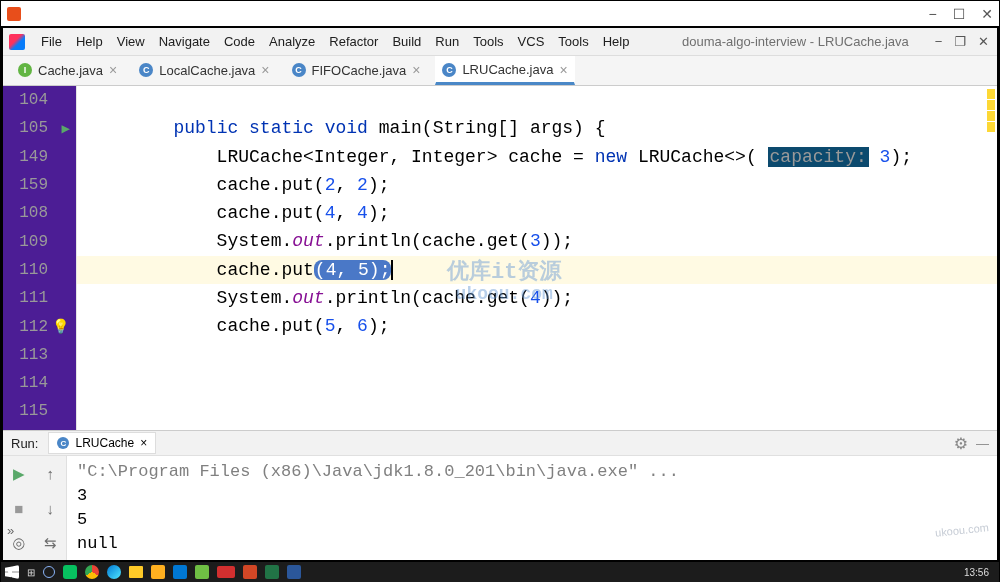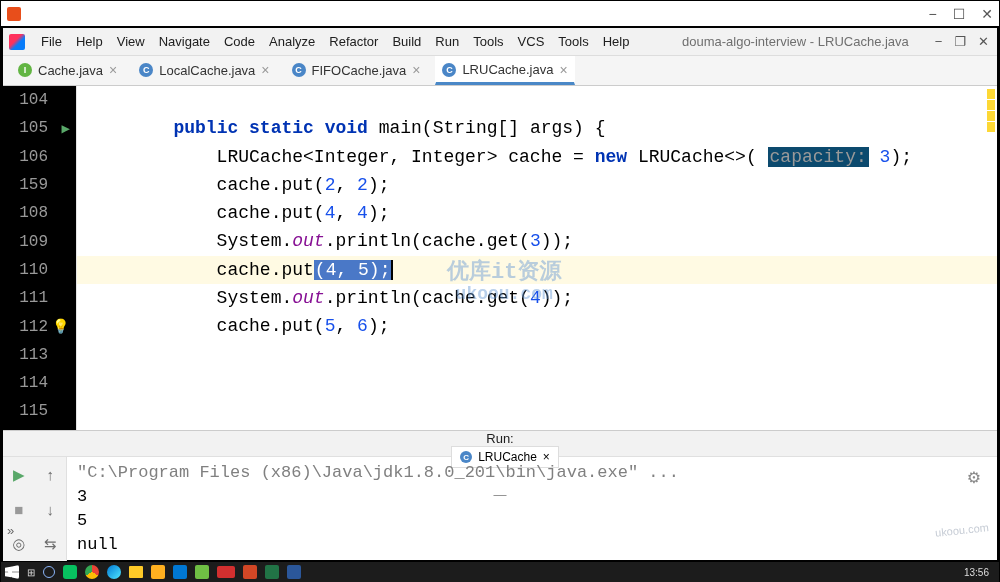--- a/index.html
+++ b/index.html
@@ -26,41 +26,41 @@
     .tabs { height: 30px; background: #f5f5f5; display: flex; align-items: stretch; border-bottom: 1px solid #ccc; padding-left: 8px; gap: 8px; }
     .tab { display: flex; align-items: center; padding: 0 6px; gap: 6px; border: 1px solid transparent; border-bottom: 2px solid transparent; font-size: 13px; color: #333; cursor: pointer; }
     .tab.active { border-bottom: 3px solid #4a88c7; background: #fff; }
     .type-icon { width: 14px; height: 14px; border-radius: 50%; font-size: 9px; color: #fff; display: flex; align-items: center; justify-content: center; font-weight: bold; }
     .type-i { background: #62b543; }
     .type-c { background: #4a86c7; }
     .tab-close { color: #999; font-size: 14px; }
 
     
     .editor { flex: 1; display: flex; background: #fff; position: relative; overflow: hidden; }
-    .gutter { width: 74px; background: #000000; border-right: 1px solid #e4e4e4; font-family: Consolas, "Liberation Mono", monospace; font-size: 16px; color: #999; text-align: right; }
+    .gutter { width: 74px; background: #4c1d95; border-right: 1px solid #e4e4e4; font-family: Consolas, "Liberation Mono", monospace; font-size: 16px; color: #999; text-align: right; }
     .gutter-line { height: 28.3px; padding-right: 28px; display: flex; justify-content: flex-end; align-items: center; position: relative; }
     .gutter .run-mark { position: absolute; right: 6px; top: 6px; color: #59a869; font-size: 14px; }
     .gutter .bulb { position: absolute; right: 6px; top: 6px; color: #f0a732; font-size: 14px; }
     .code-area { flex: 1; font-family: Consolas, "Liberation Mono", monospace; font-size: 18px; line-height: 28.3px; position: relative; }
     .code-line { height: 28.3px; padding-left: 10px; white-space: pre; }
     .code-line.highlighted { background: #fffae3; }
-    .kw { color: #0033b3; font-weight: bold; }
+    .kw { color: #0033b3; font-weight: normal; }
     .str-num { color: #1750eb; }
     .method-static { color: #871094; font-style: italic; }
     .param-hint { color: #999; background: #0c4a6e; padding: 0 2px; }
-    .sel { background: #4a78c7; color: #fff; padding: 0 1px; }
+    .sel { background: #4a78c7; color: #fff; padding: 0 1px; border-radius: 8px; }
     .caret { border-right: 2px solid #000; }
     .right-markers { position: absolute; right: 2px; top: 2px; width: 8px; }
     .marker { height: 10px; margin: 1px 0; background: #fdd835; }
     .watermark { position: absolute; top: 175px; left: 370px; font-size: 22px; color: rgba(100, 150, 210, 0.45); font-weight: bold; text-align: center; pointer-events: none; line-height: 1.1; }
     .watermark .wm-sub { font-size: 18px; }
 
     
     .run-panel { height: 130px; border-top: 1px solid #ccc; display: flex; flex-direction: column; background: #fff; }
-    .run-header { height: 26px; background: #f2f2f2; display: flex; align-items: center; padding: 0 8px; border-bottom: 1px solid #e0e0e0; flex-direction: column; }
+    .run-header { height: 26px; background: #f2f2f2; display: flex; align-items: center; padding: 0 8px; border-bottom: 1px solid #e0e0e0; }
     .run-label { color: #202020; }
     .run-tab { margin-left: 10px; padding: 3px 8px; background: #fff; border: 1px solid #ddd; display: flex; align-items: center; gap: 6px; font-size: 12px; }
     .gear { margin-left: auto; color: #888; font-size: 16px; margin-right: 8px; }
     .minus { color: #888; }
     .run-body { flex: 1; display: flex; }
     .run-sidebar { width: 64px; background: #f2f2f2; border-right: 1px solid #e0e0e0; display: grid; grid-template-columns: 1fr 1fr; }
     .run-sb-btn { display: flex; align-items: center; justify-content: center; font-size: 15px; color: #6e6e6e; }
     .run-sb-btn.play { color: #59a869; }
     .run-sb-btn.stop { color: #999; }
     .run-output { flex: 1; font-family: Consolas, "Liberation Mono", monospace; font-size: 17px; padding: 4px 10px; line-height: 24px; }
@@ -133,21 +133,21 @@
           <span class="type-icon type-c">C</span>
           <span>LRUCache.java</span>
           <span class="tab-close">×</span>
         </div>
       </div>
 
     <div class="editor">
       <div class="gutter" id="gutter">
           <div class="gutter-line">104</div>
           <div class="gutter-line">105<span class="run-mark">▶</span></div>
-          <div class="gutter-line">106</div>
+          <div class="gutter-line">149</div>
           <div class="gutter-line">159</div>
           <div class="gutter-line">108</div>
           <div class="gutter-line">109</div>
           <div class="gutter-line">110</div>
           <div class="gutter-line">111</div>
           <div class="gutter-line">112<span class="bulb">💡</span></div>
           <div class="gutter-line">113</div>
           <div class="gutter-line">114</div>
           <div class="gutter-line">115</div>
         </div>

